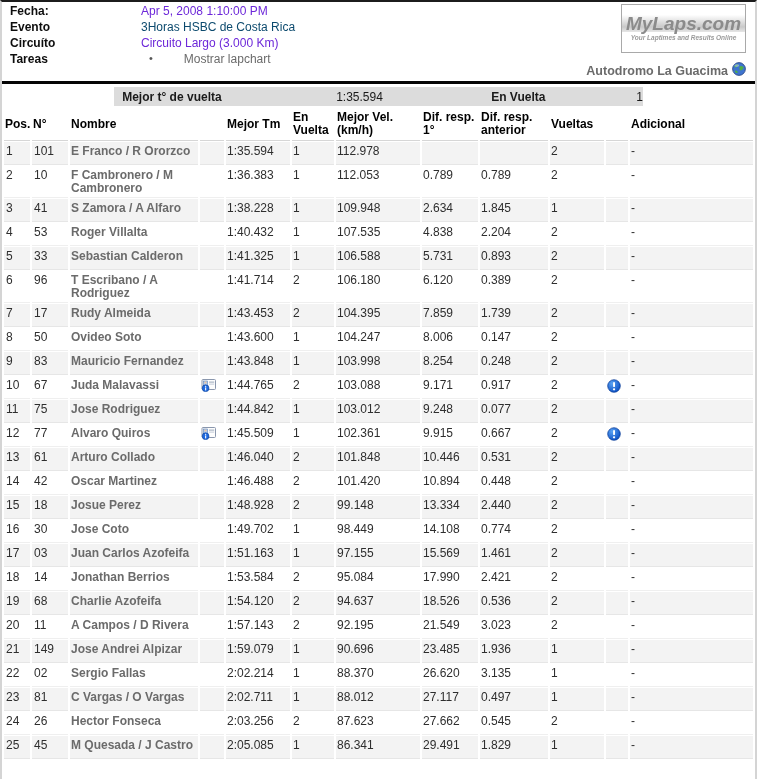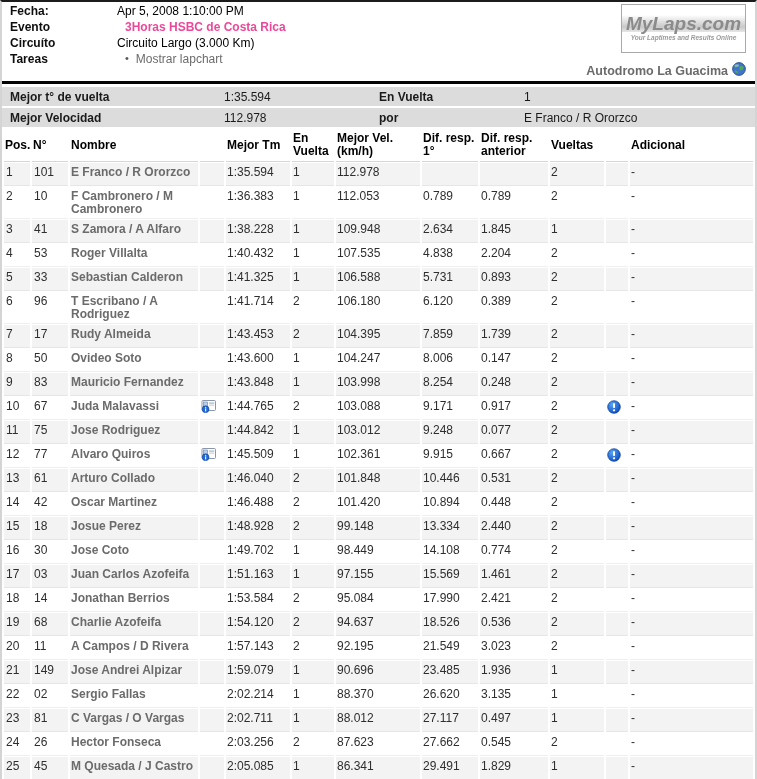--- a/index.html
+++ b/index.html
@@ -3,40 +3,40 @@
 <meta charset="utf-8">
 <style>
   * { box-sizing: border-box; }
   html,body { margin:0; padding:0; background:#fff; }
   body { font-family:"Liberation Sans", sans-serif; }
   .page { width:757px; height:779px; position:relative; overflow:hidden; background:#fff;
           border-left:2px solid #d4d4d4; border-right:2px solid #d4d4d4; border-top:2px solid #1c1c1c; }
 
   
   .header { position:relative; height:79px; padding-top:2px; }
-  .info-row { display:flex; align-items:flex-start; height:16px; padding-left:8px; font-size:12px; }
+  .info-row { display:flex; align-items:flex-start; height:16px; padding-left:8px; font-size:12px;gap:24px; }
   .info-label { width:107px; font-weight:bold; color:#0e0e0e; flex:none; }
-  .info-value { color:#000000; }
-  .info-value.graybold { color:#ec4899; font-weight:bold;margin-left:8px; }
+  .info-value { color:#6d28d9; }
+  .info-value.graybold { color:#0c4a6e; font-weight:normal; }
   .task-bullet { color:#555; margin:0 7px 0 8px; font-size:11px; }
   .task-link { color:#6b6b6b; font-weight:normal; cursor:pointer; }
 
   .logo-box { position:absolute; top:2px; right:9px; width:125px; height:49px;
               border:1px solid #a9a9a9; background:#fff; text-align:center; cursor:pointer; }
   .logo-band { margin-top:10px; background:linear-gradient(#fefefe,#c9c9c9 70%,#e6e6e6);
                font-style:italic; font-weight:bold; font-size:19px; color:#8b8b8b; line-height:17px; }
   .logo-tagline { font-size:6.5px; color:#9a9a9a; font-weight:bold; font-style:italic; margin-top:2px; }
 
   .venue { position:absolute; right:9px; top:60px; font-weight:bold; color:#6b6b6b; font-size:12.5px;
            display:flex; align-items:center; gap:4px; cursor:pointer;text-align:right; }
 
   .black-bar { height:3px; background:#050505; }
 
   
-  .summary { padding:3px 0 1px; display:flex; flex-direction:column; gap:2px; }
+  .summary { padding:3px 0 1px; display:flex; flex-direction:column; gap:2px;align-items:center; }
   .summary-row { display:flex; background:#dcdcdc; height:19px; align-items:center; font-size:12px; color:#1a1a1a; }
   .s1 { width:222px; padding-left:8px; font-weight:bold; flex:none; }
   .s2 { width:155px; flex:none; }
   .s3 { width:145px; font-weight:bold; flex:none; }
   .s4 { flex:1; }
 
   
   table.results { width:753px; border-collapse:separate; border-spacing:2px 1px; table-layout:fixed;
                   font-size:12px; margin-top:1px; }
   thead td { font-weight:bold; color:#000; vertical-align:middle; padding:2px 1px 3px 1px;
@@ -93,26 +93,20 @@
   </div>
 
   <div class="black-bar"></div>
 
   <div class="summary">
     <div class="summary-row">
       <span class="s1">Mejor t° de vuelta</span>
       <span class="s2">1:35.594</span>
       <span class="s3">En Vuelta</span>
       <span class="s4">1</span>
-    </div>
-    <div class="summary-row">
-      <span class="s1">Mejor Velocidad</span>
-      <span class="s2">112.978</span>
-      <span class="s3">por</span>
-      <span class="s4">E Franco / R Ororzco</span>
     </div>
   </div>
 
   <table class="results">
     <colgroup>
       <col style="width:26px">
         <col style="width:36px">
         <col style="width:128px">
         <col style="width:24px">
       <col style="width:64px">

